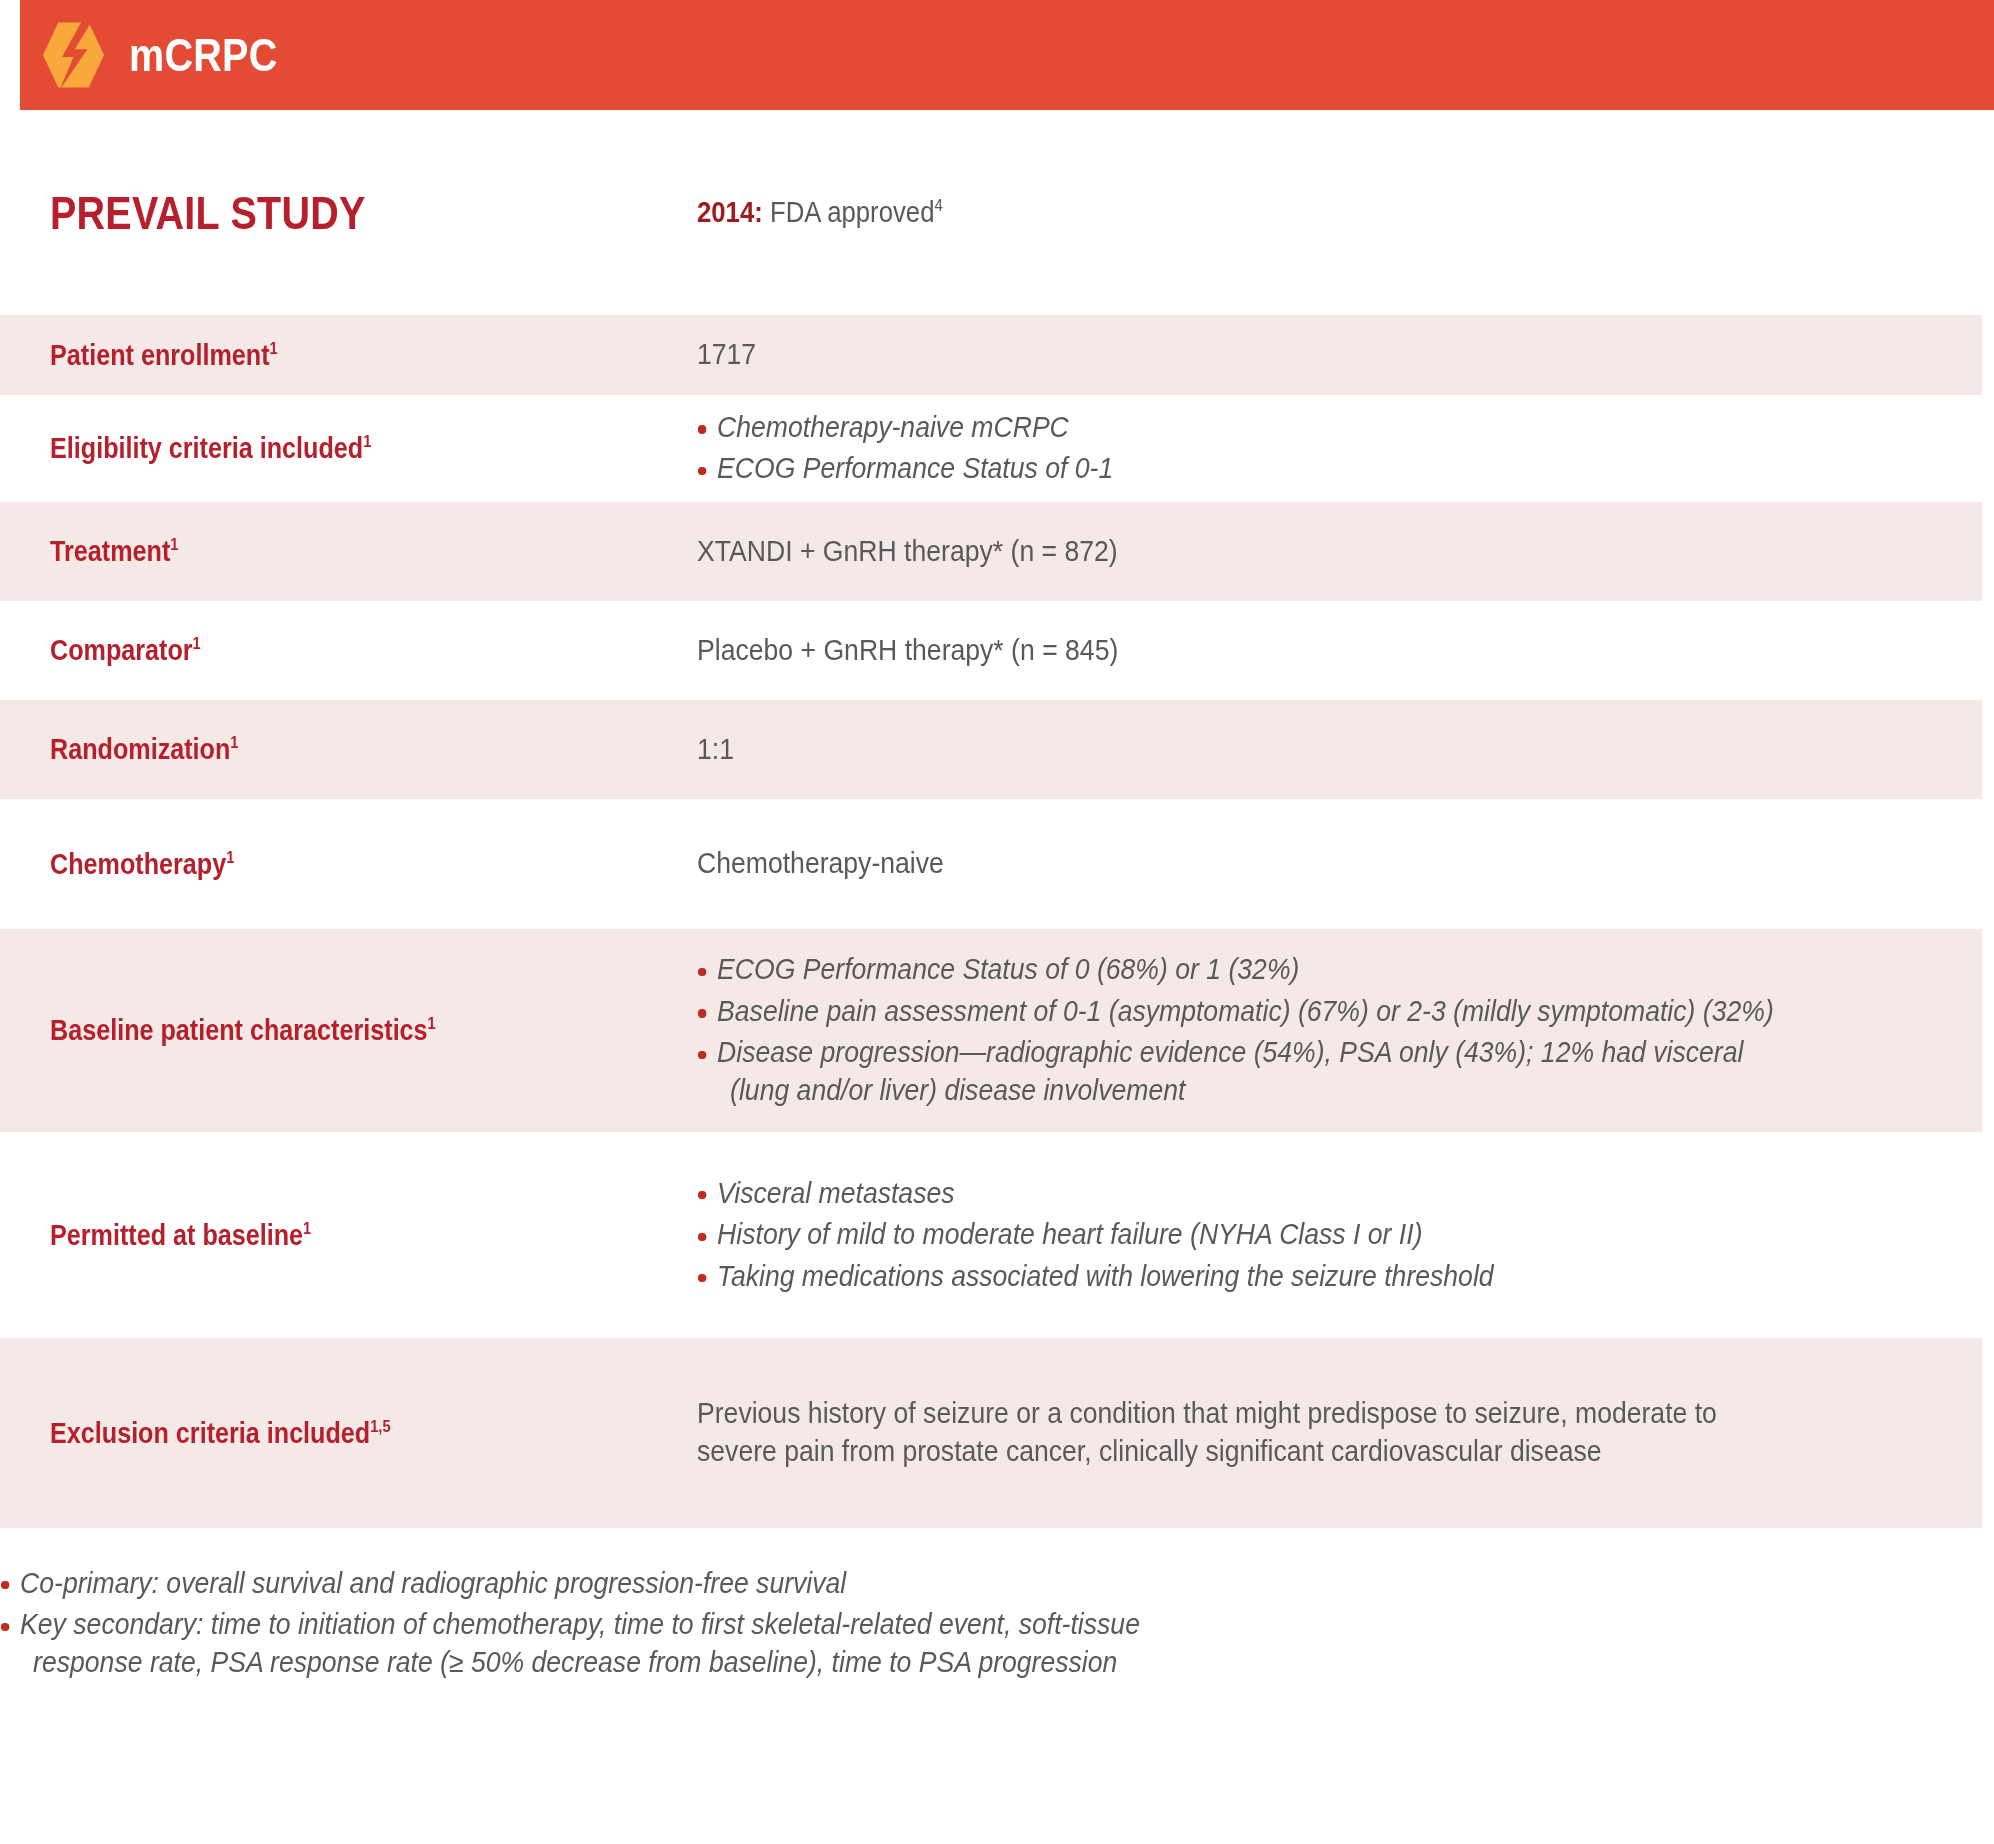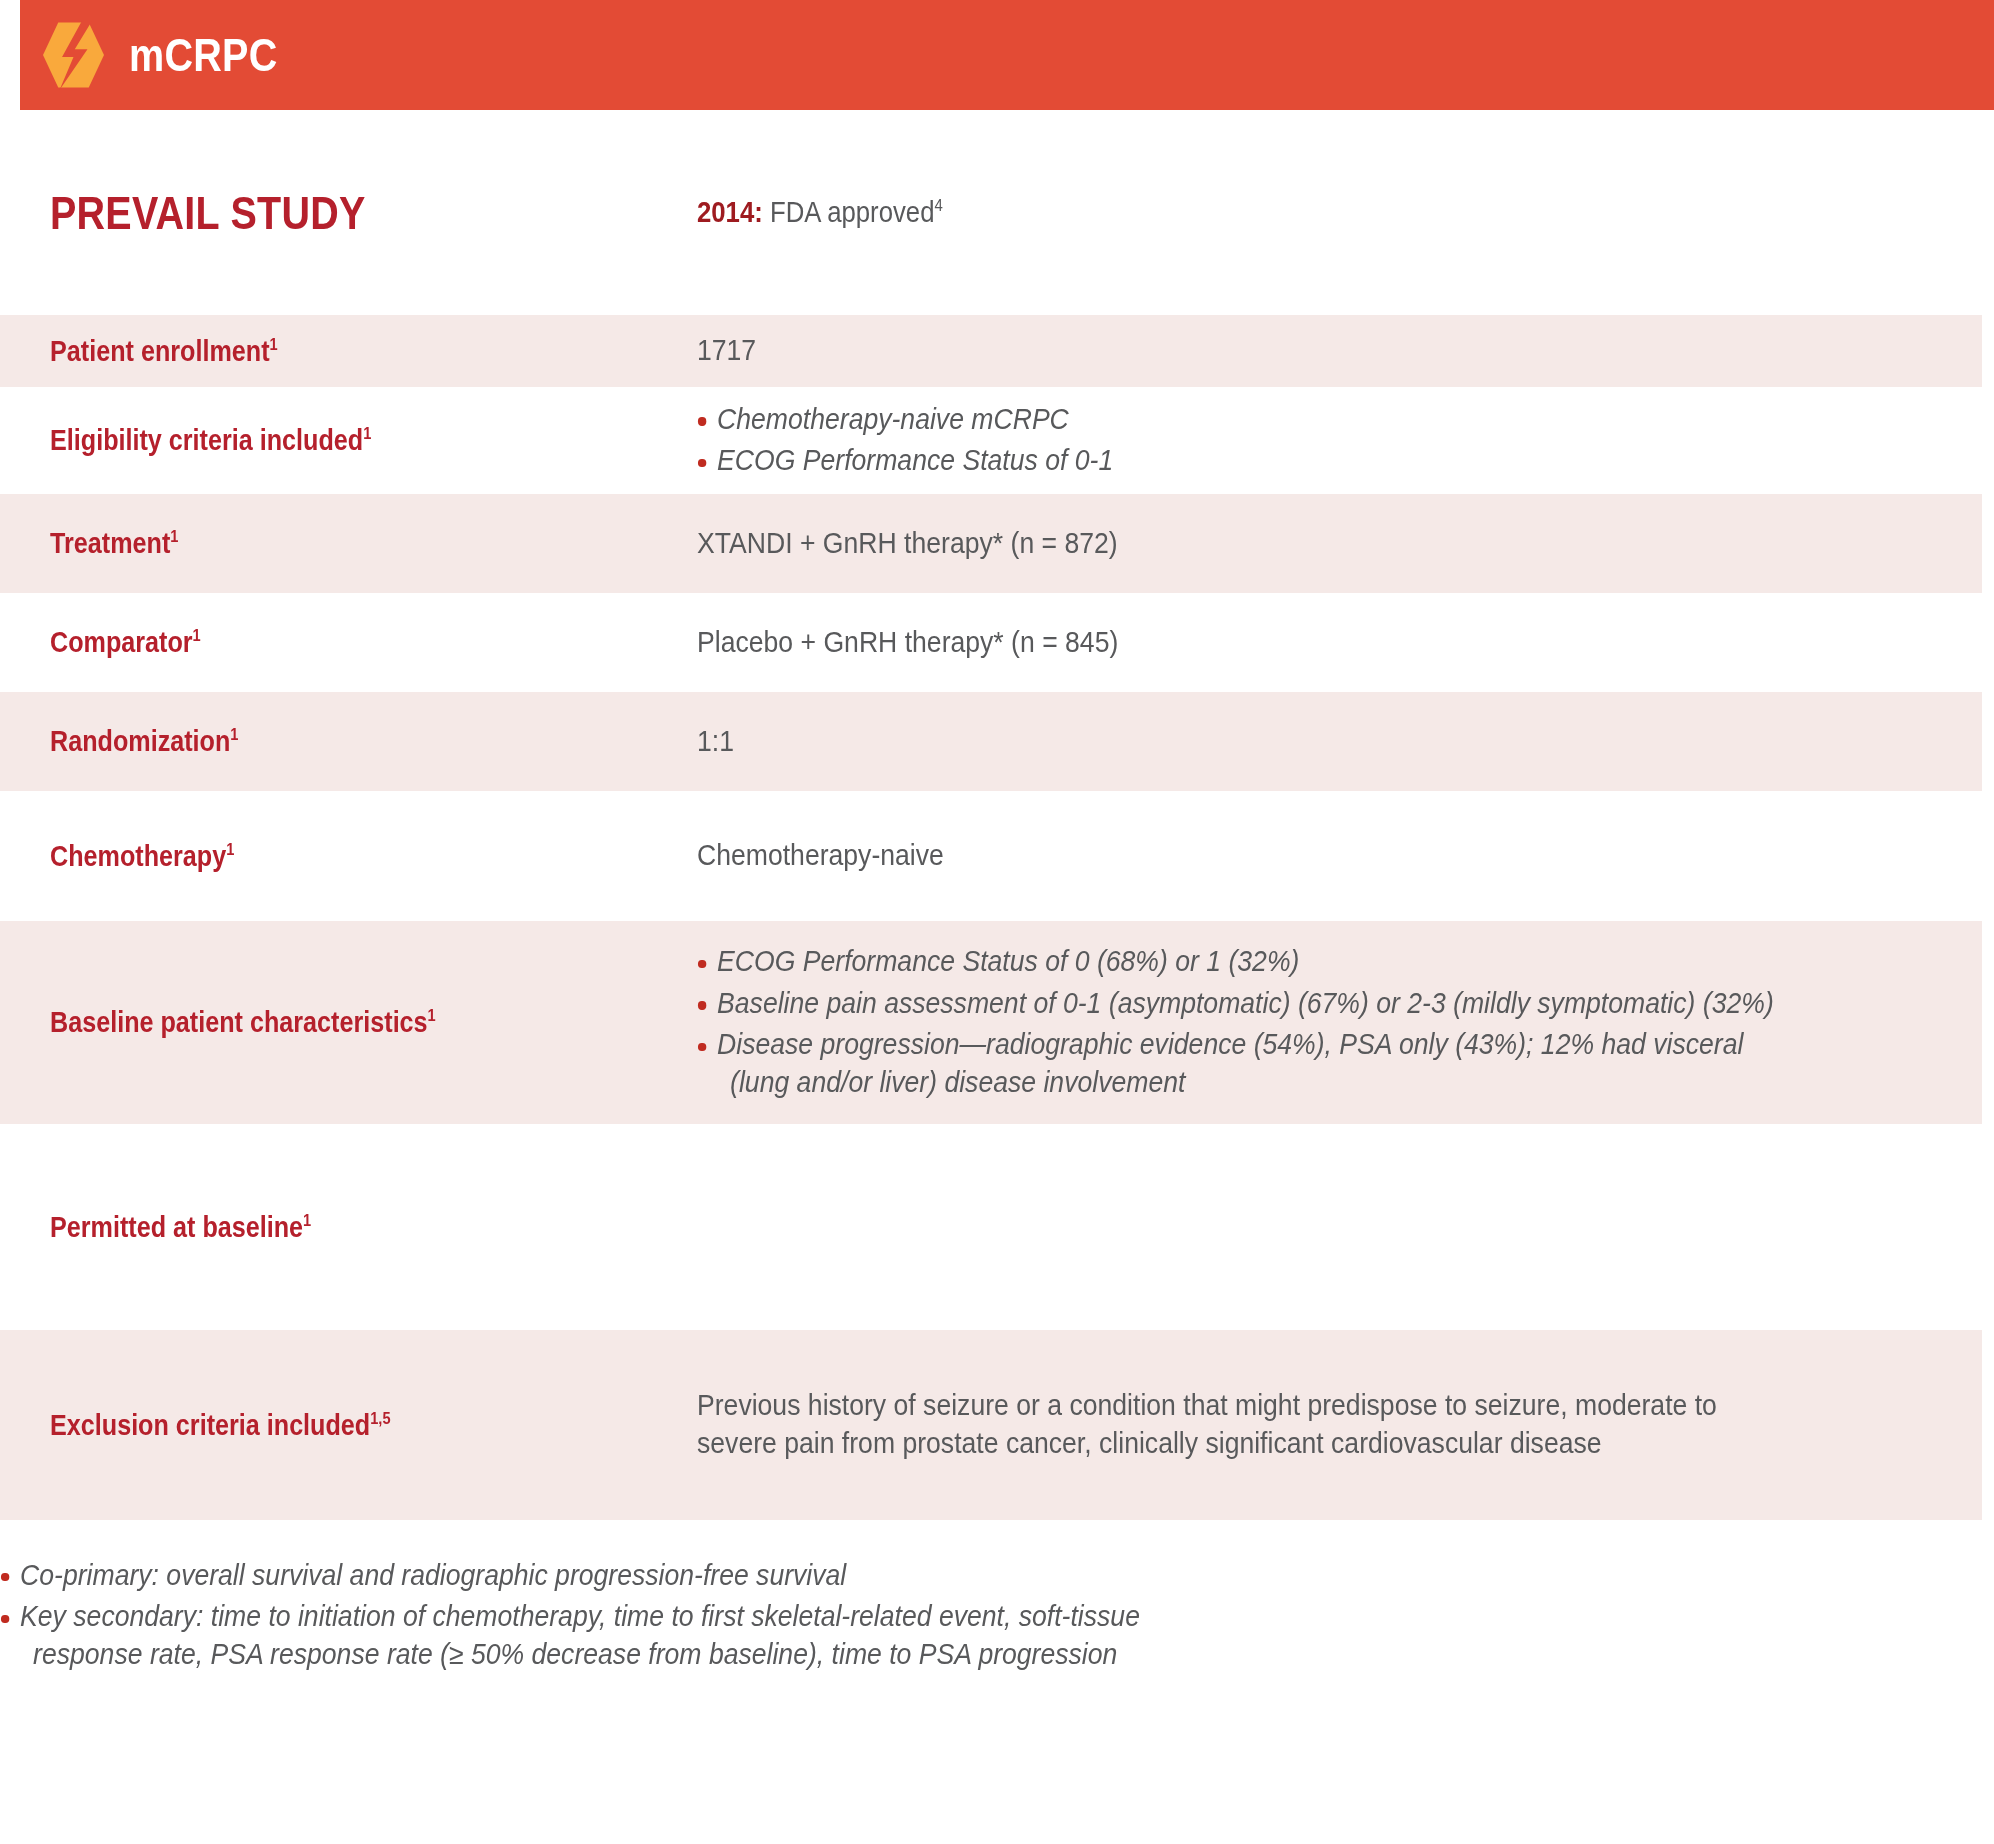--- a/index.html
+++ b/index.html
@@ -177,21 +177,21 @@
 
   <div class="title-row">
     <div class="study-title">PREVAIL STUDY</div>
     <div class="approval">
       <span class="yr">2014:</span><span> FDA approved</span><sup>4</sup>
     </div>
   </div>
 
   <div class="rows">
 
-    <div class="row shade" style="height:72px">
+    <div class="row shade" style="height:80px">
       <div class="cell-label"><span class="lbl"><span>Patient enrollment</span><sup>1</sup></span></div>
       <div class="cell-value"><span class="val">1717</span></div>
     </div>
 
     <div class="row" style="height:107px">
       <div class="cell-label"><span class="lbl"><span>Eligibility criteria included</span><sup>1</sup></span></div>
       <div class="cell-value">
         <ul class="bullets">
           <li>Chemotherapy-naive mCRPC</li>
           <li>ECOG Performance Status of 0-1</li>
@@ -228,20 +228,27 @@
           <li>
             <span>Disease progression—radiographic evidence (54%), PSA only (43%); 12% had visceral</span>
             <span class="cont">(lung and/or liver) disease involvement</span>
           </li>
         </ul>
       </div>
     </div>
 
     <div class="row" style="height:206px">
       <div class="cell-label"><span class="lbl"><span>Permitted at baseline</span><sup>1</sup></span></div>
+      <div class="cell-value">
+        <ul class="bullets">
+          <li>Visceral metastases</li>
+          <li>History of mild to moderate heart failure (NYHA Class I or II)</li>
+          <li>Taking medications associated with lowering the seizure threshold</li>
+        </ul>
+      </div>
     </div>
 
     <div class="row shade" style="height:190px">
       <div class="cell-label"><span class="lbl"><span>Exclusion criteria included</span><sup>1,5</sup></span></div>
       <div class="cell-value">
         <span class="val">Previous history of seizure or a condition that might predispose to seizure, moderate to</span>
         <span class="val" style="display:block">severe pain from prostate cancer, clinically significant cardiovascular disease</span>
       </div>
     </div>
 

